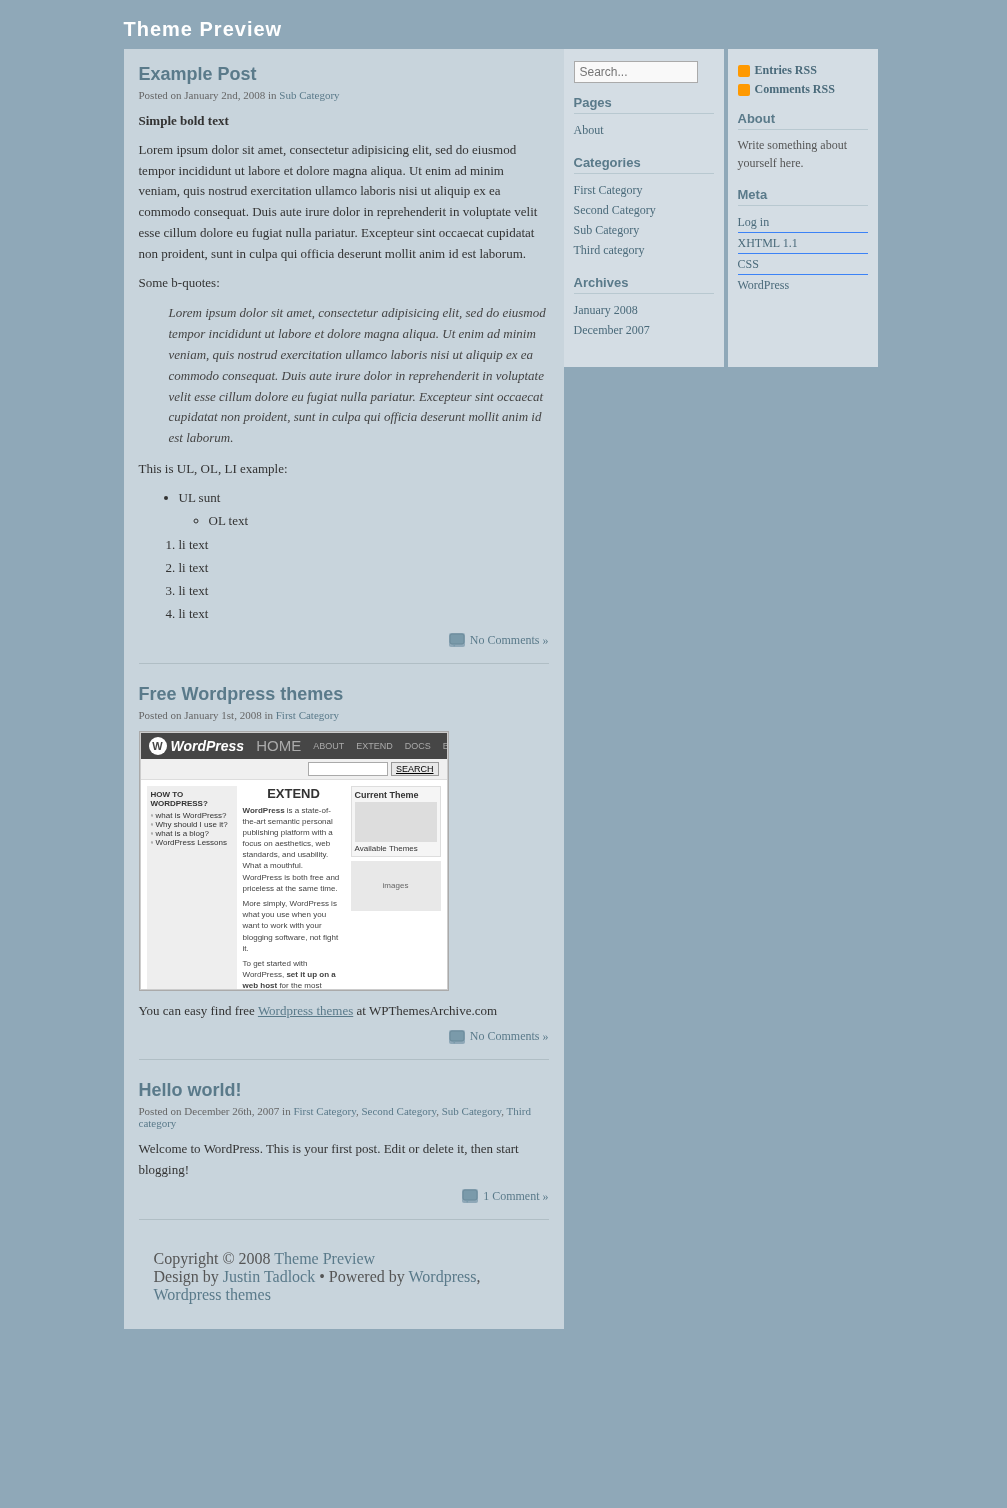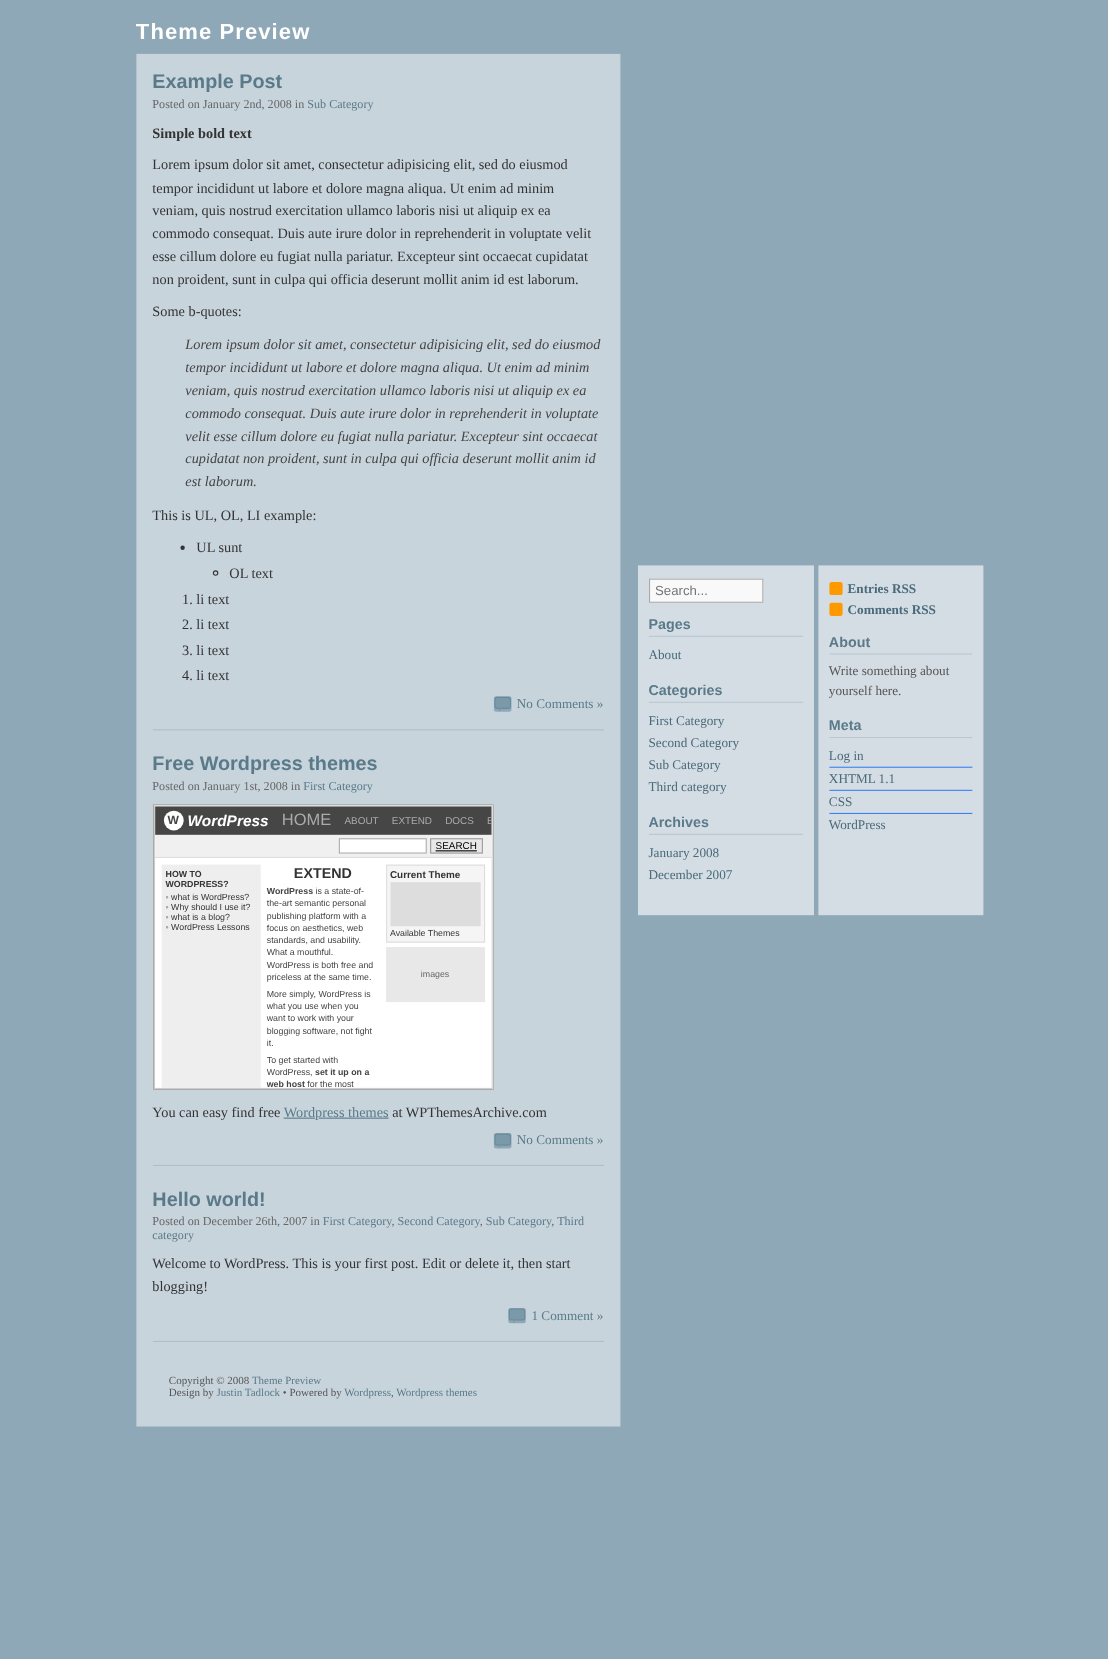--- a/index.html
+++ b/index.html
@@ -17,22 +17,22 @@
     #site-title {
       color: #fff;
       font-size: 20px;
       font-weight: bold;
       padding: 8px 0 8px 0;
       font-family: Arial, sans-serif;
       letter-spacing: 1px;
     }
     #content-area {
       display: flex;
-      gap: 16px;
-      align-items: center;
+      gap: 0;
+      align-items: flex-start;
     }
     #main-col {
       background: #c8d4dc;
       width: 440px;
       padding: 15px 15px 15px 15px;
       flex-shrink: 0;
     }
     #sidebar-col {
       display: flex;
       flex-direction: row;
@@ -121,21 +121,21 @@
       width: 310px;
       height: 260px;
       overflow: hidden;
       position: relative;
     }
 
     
     #footer {
       background: #c8d4dc;
       padding: 10px 15px;
-      font-size: 10px;
+      font-size: 16px;
       color: #555;
       margin-top: 0;
     }
     #footer a { color: #5a7a8a; text-decoration: none; }
 
     
     .sidebar-section { margin-bottom: 15px; }
     .sidebar-section h3 {
       font-size: 13px;
       font-weight: bold;
@@ -378,21 +378,21 @@
         <a href="#">Wordpress</a><span>,</span>
         <a href="#">Wordpress themes</a>
       </div>
     </div>
 
     <div id="sidebar-col">
 
       <div id="sidebar-left">
 
         <div class="search-box">
-          <input type="text" style="width: 104px; border: 1px solid rgb(170, 170, 170); padding: 3px 5px; font-size: 12px; background: rgb(249, 249, 249);" placeholder="Search...">
+          <input type="text" style="width: 124px; border: 1px solid rgb(170, 170, 170); padding: 3px 5px; font-size: 12px; background: rgb(249, 249, 249);" placeholder="Search...">
         </div>
 
         <div class="sidebar-section">
           <h3>Pages</h3>
           <ul>
             <li>
               <a href="#">About</a>
             </li>
           </ul>
         </div>

